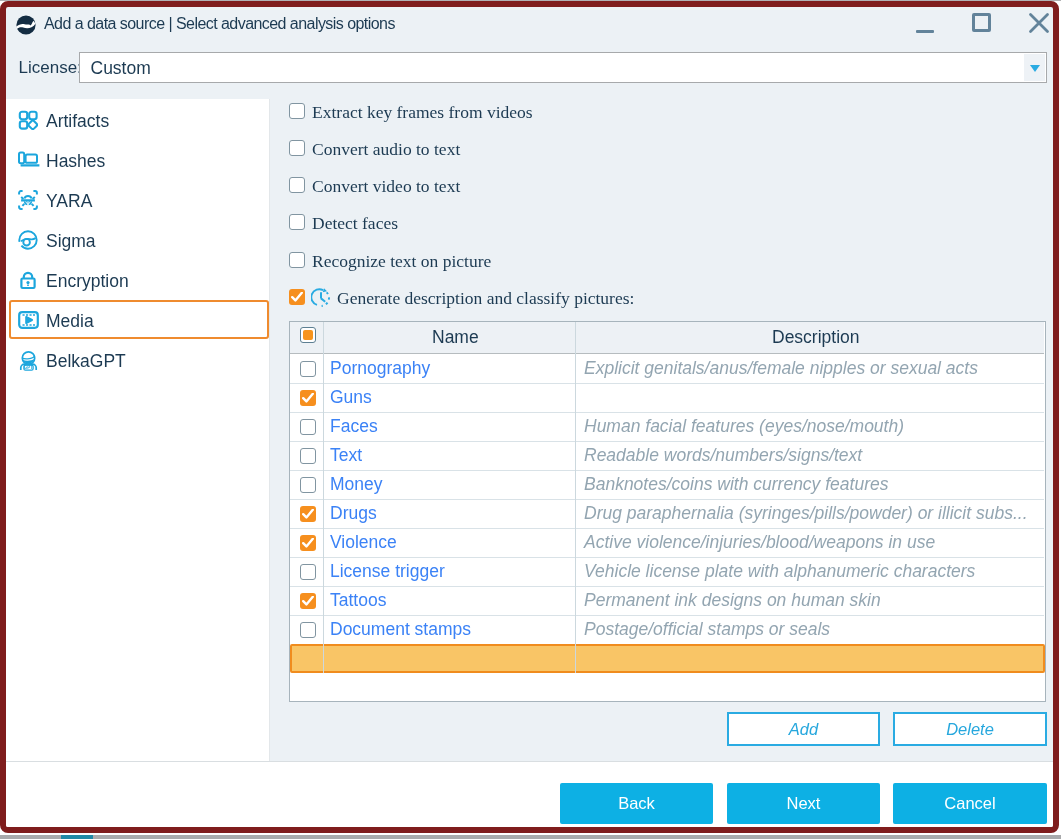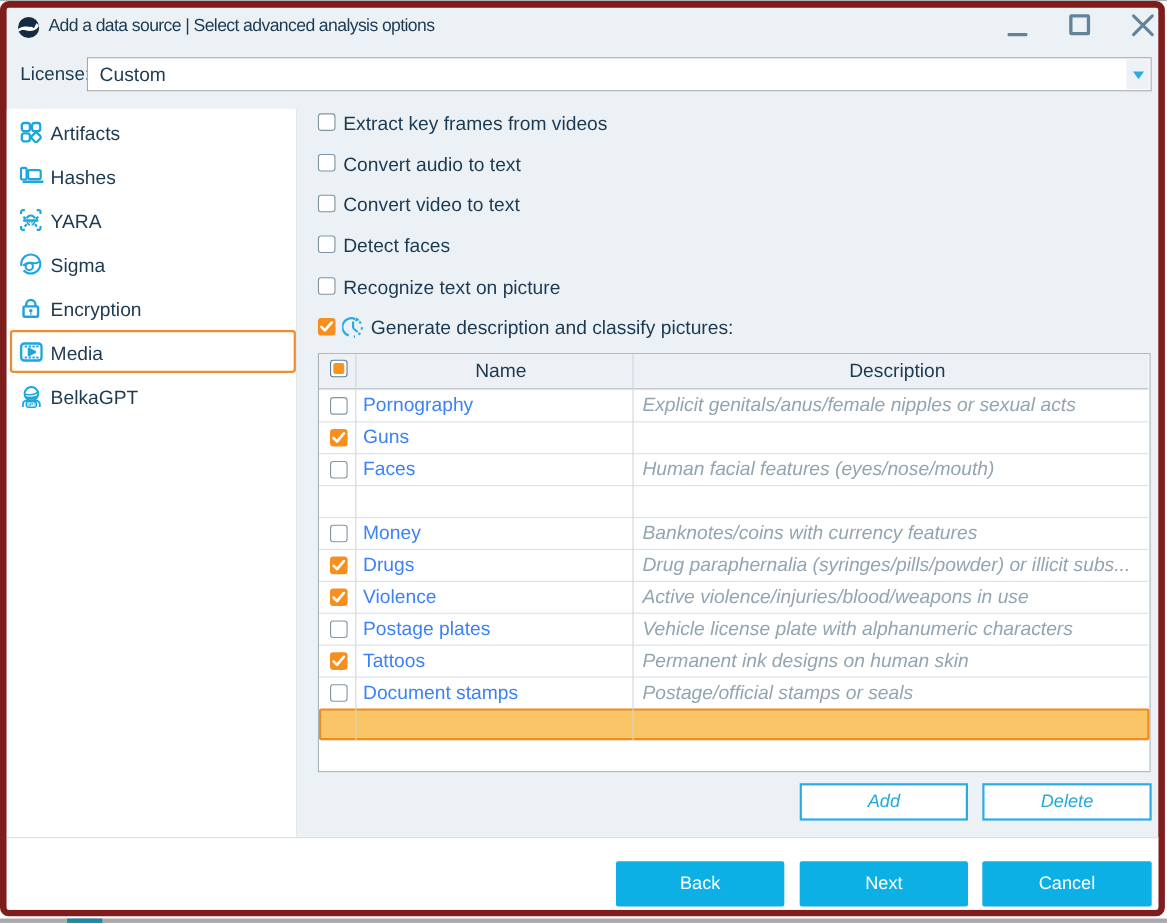--- a/index.html
+++ b/index.html
@@ -28,21 +28,21 @@
   
   #sidebar { position:absolute; left:0; top:92px; width:264px; height:662px; background:#ffffff; border-right:1px solid #e3e7ea; }
   .sideitem { position:absolute; left:0; width:264px; height:40px; }
   .sideitem svg { position:absolute; left:12px; top:10px; }
   .sideitem .lbl { position:absolute; left:40px; top:10.5px; font-size:17.5px; color:#1c3a52; }
   #mediasel { position:absolute; left:3px; top:201px; width:260px; height:39px; border:2px solid #ef8b2f; border-radius:3px; background:#fff; }
 
   
   .optrow { position:absolute; left:283px; height:17px; }
   .cb { position:absolute; left:0; top:0; width:16px; height:16px; background:#fff; border:1px solid #8195a1; border-radius:3px; }
-  .optlbl { position:absolute; left:23px; top:-1px; font-size:17.5px; color:#1c3a52; white-space:nowrap; }
+  .optlbl { position:absolute; left:23px; top:-1px; font-size:17.5px; color:#1c3a52; white-space:nowrap;font-family:Liberation Serif, serif; }
   .cbon { position:absolute; left:0; top:0; width:16px; height:16px; border-radius:3px; background:#f68f1e; }
 
   
   #tbl { position:absolute; left:283px; top:314px; width:757px; height:381px; background:#fff; border:1px solid #a7b4bc; }
   #thead { position:absolute; left:0; top:0; width:754px; height:32px; background:#edf1f5; border-bottom:1px solid #b6bcbf; }
   .vline { position:absolute; top:0; width:1px; height:351px; background:#ccd8de; z-index:5; }
   .trow { position:absolute; left:0; width:754px; height:29px; }
   .rsep { position:absolute; left:0; width:754px; height:1px; background:#d9e2e7; }
   .name { position:absolute; left:40px; top:0; font-size:17.5px; color:#3b82f6; white-space:nowrap; line-height:29px; }
   .desc { position:absolute; left:294px; top:0; font-size:17.5px; font-style:italic; color:#93a5b1; white-space:nowrap; line-height:29px; }
@@ -217,20 +217,25 @@
         </span>
         <span class="name">Guns</span>
       </div>
       <div class="rsep" style="top:90px;"></div>
       <div class="trow" style="top:90px;">
         <span class="rcb"></span>
         <span class="name">Faces</span>
         <span class="desc">Human facial features (eyes/nose/mouth)</span>
       </div>
       <div class="rsep" style="top:119px;"></div>
+      <div class="trow" style="top:119px;">
+        <span class="rcb"></span>
+        <span class="name">Text</span>
+        <span class="desc">Readable words/numbers/signs/text</span>
+      </div>
       <div class="rsep" style="top:148px;"></div>
       <div class="trow" style="top:148px;">
         <span class="rcb"></span>
         <span class="name">Money</span>
         <span class="desc">Banknotes/coins with currency features</span>
       </div>
       <div class="rsep" style="top:177px;"></div>
       <div class="trow" style="top:177px;">
         <span class="rcbon">
           <svg class="chk" width="12" height="11" viewBox="0 0 12 11">
@@ -246,21 +251,21 @@
           <svg class="chk" width="12" height="11" viewBox="0 0 12 11">
             <path d="M1.2 5.2 L4.4 8.4 L10.8 0.8" stroke="#fff" stroke-width="2.4" fill="none" stroke-linecap="round" stroke-linejoin="round"></path>
           </svg>
         </span>
         <span class="name">Violence</span>
         <span class="desc">Active violence/injuries/blood/weapons in use</span>
       </div>
       <div class="rsep" style="top:235px;"></div>
       <div class="trow" style="top:235px;">
         <span class="rcb"></span>
-        <span class="name">Postage plates</span>
+        <span class="name">License trigger</span>
         <span class="desc">Vehicle license plate with alphanumeric characters</span>
       </div>
       <div class="rsep" style="top:264px;"></div>
       <div class="trow" style="top:264px;">
         <span class="rcbon">
           <svg class="chk" width="12" height="11" viewBox="0 0 12 11">
             <path d="M1.2 5.2 L4.4 8.4 L10.8 0.8" stroke="#fff" stroke-width="2.4" fill="none" stroke-linecap="round" stroke-linejoin="round"></path>
           </svg>
         </span>
         <span class="name">Tattoos</span>

